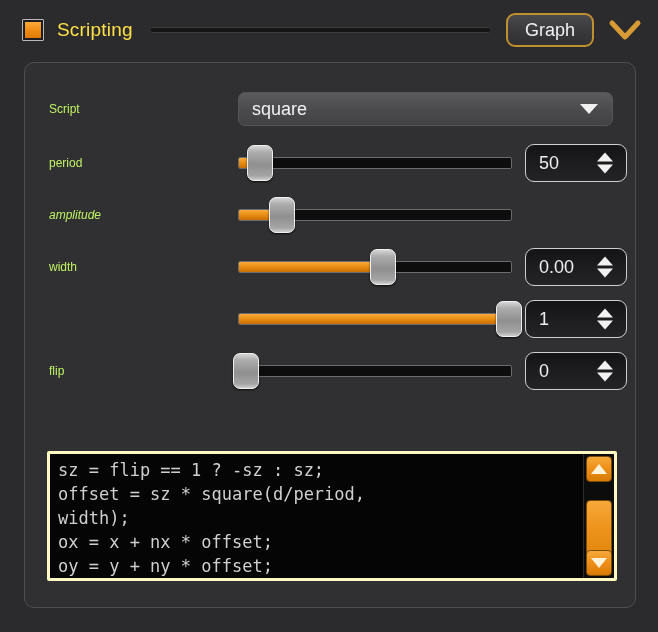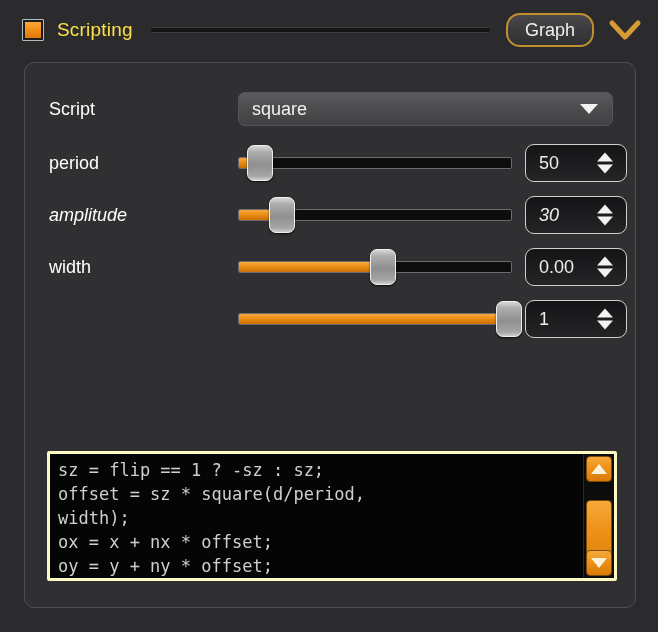--- a/index.html
+++ b/index.html
@@ -58,21 +58,21 @@
     flex: none;
     height: 34px;
     padding: 0 17px;
     display: flex;
     align-items: center;
     justify-content: center;
     font-size: 18px;
     color: #f0f0f0;
     background: linear-gradient(180deg, #4a4a4d 0%, #3a3a3d 52%, #303033 100%);
     border: 2px solid #c08f2e;
-    border-radius: 14px;
+    border-radius: 9px;
     box-sizing: border-box;
     white-space: nowrap;
   }
   .chevron {
     flex: none;
     margin: 0 16px 0 14px;
     width: 34px; height: 30px;
     position: relative;
   }
   .chevron svg { display: block; }
@@ -93,22 +93,22 @@
     position: absolute;
     left: 0;
     width: 100%;
     height: 40px;
     display: flex;
     align-items: center;
   }
   .row-label {
     position: absolute;
     left: 24px;
-    font-size: 18px;
-    color: #ffffff;
+    font-size: 12px;
+    color: #bef264;
     white-space: nowrap;
   }
 
   
   .dropdown {
     position: absolute;
     left: 213px;
     width: 375px;
     height: 34px;
     box-sizing: border-box;
@@ -350,27 +350,20 @@
   </div>
 
   <div class="row" style="top:132px;font-style:italic;">
     <div class="row-label">amplitude</div>
     <div class="slider">
       <div class="track">
         <div class="fill" style="width:12%;"></div>
       </div>
       <div class="handle" style="left:16%;"></div>
     </div>
-    <div class="spinner">
-      <span class="val">30</span>
-      <span class="arrows">
-        <span class="up"></span>
-        <span class="dn"></span>
-      </span>
-    </div>
   </div>
 
   <div class="row" style="top:184px;">
     <div class="row-label">width</div>
     <div class="slider">
       <div class="track">
         <div class="fill" style="width:51%;"></div>
       </div>
       <div class="handle" style="left:53%;"></div>
     </div>
@@ -392,20 +385,36 @@
     </div>
     <div class="spinner">
       <span class="val">1</span>
       <span class="arrows">
         <span class="up"></span>
         <span class="dn"></span>
       </span>
     </div>
   </div>
 
+  <div class="row" style="top:288px;">
+    <div class="row-label">flip</div>
+    <div class="slider">
+      <div class="track">
+        <div class="fill" style="width:0%;"></div>
+      </div>
+      <div class="handle" style="left:3%;"></div>
+    </div>
+    <div class="spinner">
+      <span class="val">0</span>
+      <span class="arrows">
+        <span class="up"></span>
+        <span class="dn"></span>
+      </span>
+    </div>
+  </div>
 
 
   <div class="code-area">
     <div class="code-text">sz = flip == 1 ? -sz : sz;
 offset = sz * square(d/period,
 width);
 ox = x + nx * offset;
 oy = y + ny * offset;</div>
     <div class="scrollbar">
       <div class="sb-btn up">

